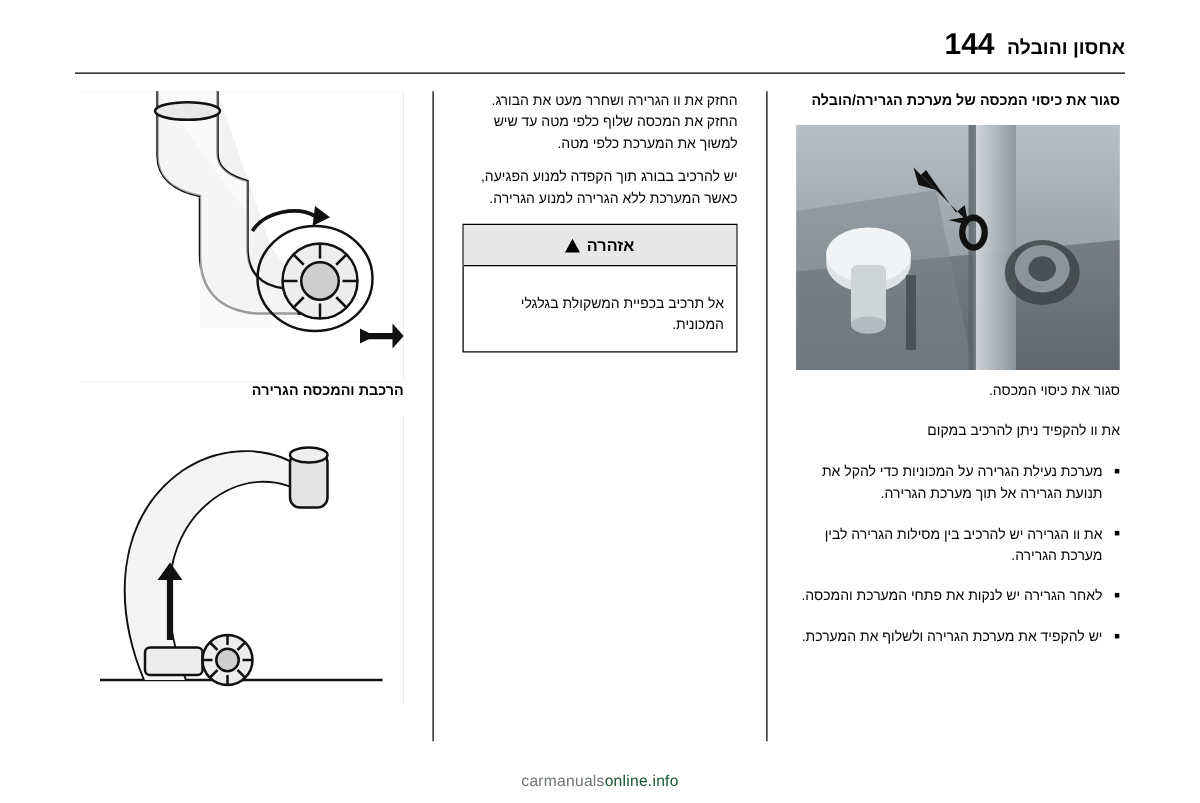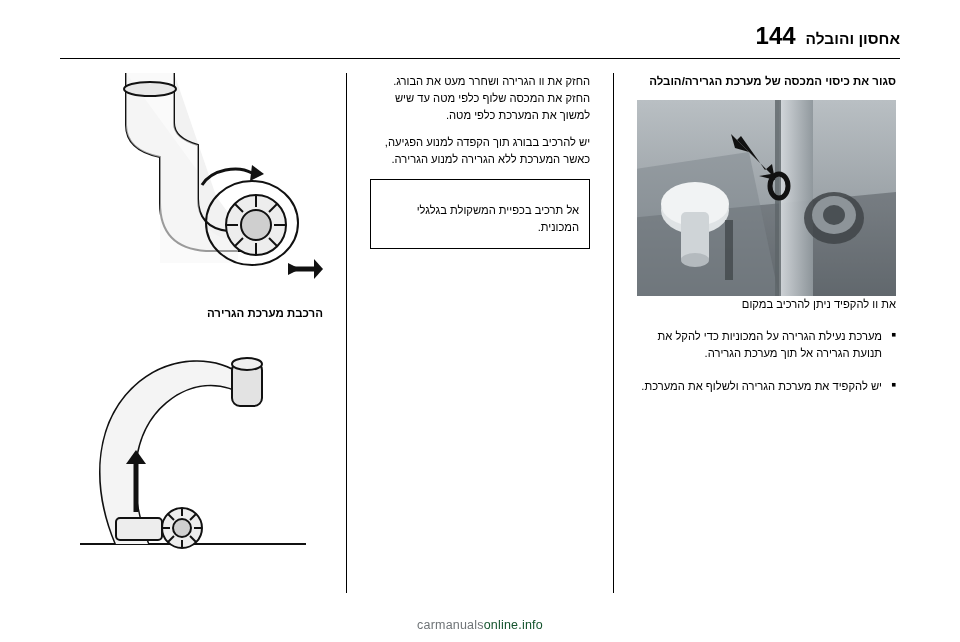--- a/index.html
+++ b/index.html
@@ -203,38 +203,45 @@
             <ellipse cx="66" cy="160" rx="14" ry="7" fill="#b4babe"></ellipse>
             <rect x="96" y="120" width="8" height="60" fill="#3c4145" opacity=".7"></rect>
             <g>
               <ellipse cx="150" cy="86" rx="9" ry="12" fill="none" stroke="#111" stroke-width="5"></ellipse>
               <path d="M108,40 L142,74 L130,76 L146,80 L143,64 L136,70 L112,36 Z" fill="#111"></path>
               <path d="M102,34 L120,52 L106,48 Z" fill="#111"></path>
             </g>
           </svg>
         </div>
 
+        <p class="caption">סגור את כיסוי המכסה.</p>
 
         <p class="body">את וו להקפיד ניתן להרכיב במקום</p>
 
         <ul class="bullets">
           <li>מערכת נעילת הגרירה על המכוניות כדי להקל את תנועת הגרירה אל תוך מערכת הגרירה.</li>
+          <li>את וו הגרירה יש להרכיב בין מסילות הגרירה לבין מערכת הגרירה.</li>
+          <li>לאחר הגרירה יש לנקות את פתחי המערכת והמכסה.</li>
           <li>יש להקפיד את מערכת הגרירה ולשלוף את המערכת.</li>
         </ul>
       </div>
     </div>
 
     <div class="col-sep"></div>
 
     <div class="col">
       <div class="col-inner">
         <p class="body">החזק את וו הגרירה ושחרר מעט את הבורג. החזק את המכסה שלוף כלפי מטה עד שיש למשוך את המערכת כלפי מטה.</p>
         <p class="body">יש להרכיב בבורג תוך הקפדה למנוע הפגיעה, כאשר המערכת ללא הגרירה למנוע הגרירה.</p>
 
         <div class="warning">
+          <div class="warning-head">
+            <span>אזהרה</span>
+            <span class="warn-tri"></span>
+          </div>
           <div class="warning-body">אל תרכיב בכפיית המשקולת בגלגלי המכונית.</div>
         </div>
 
       </div>
     </div>
 
     <div class="col-sep"></div>
 
     <div class="col">
       <div class="col-inner">
@@ -269,21 +276,21 @@
             <path d="M196,92 L208,101 L194,108 Z" fill="#111"></path>
             <g>
               <path d="M232,196 L262,196" stroke="#111" stroke-width="5" fill="none"></path>
               <path d="M258,186 L267,196 L258,206 Z" fill="#111"></path>
               <path d="M232,190 L232,202 L244,196 Z" fill="#111"></path>
             </g>
           </svg>
         </div>
 
 
-        <h3 class="subhead">הרכבת מערכת הגרירה</h3>
+        <h3 class="subhead">הרכבת והמכסה הגרירה</h3>
 
         <div class="figure fig3">
           <svg viewBox="0 0 267 232" width="267" height="232" preserveAspectRatio="none">
             <rect x="0" y="0" width="267" height="232" fill="#ffffff"></rect>
             <path d="M24,212 L250,212" stroke="#111" stroke-width="2" fill="none"></path>
             <path d="M60,212 C34,150 40,86 84,50 C116,24 160,24 186,44" fill="none" stroke="#111" stroke-width="3"></path>
             <path d="M92,212 C70,156 74,100 110,70 C136,48 168,48 190,64" fill="none" stroke="#111" stroke-width="3"></path>
             <path d="M60,212 C34,150 40,86 84,50 C116,24 160,24 186,44 L190,64 C168,48 136,48 110,70 C74,100 70,156 92,212 Z" fill="#f4f4f4" stroke="none"></path>
             <rect x="176" y="30" width="30" height="44" rx="8" fill="#e3e3e3" stroke="#111" stroke-width="2"></rect>
             <ellipse cx="191" cy="32" rx="15" ry="6" fill="#efefef" stroke="#111" stroke-width="2"></ellipse>

